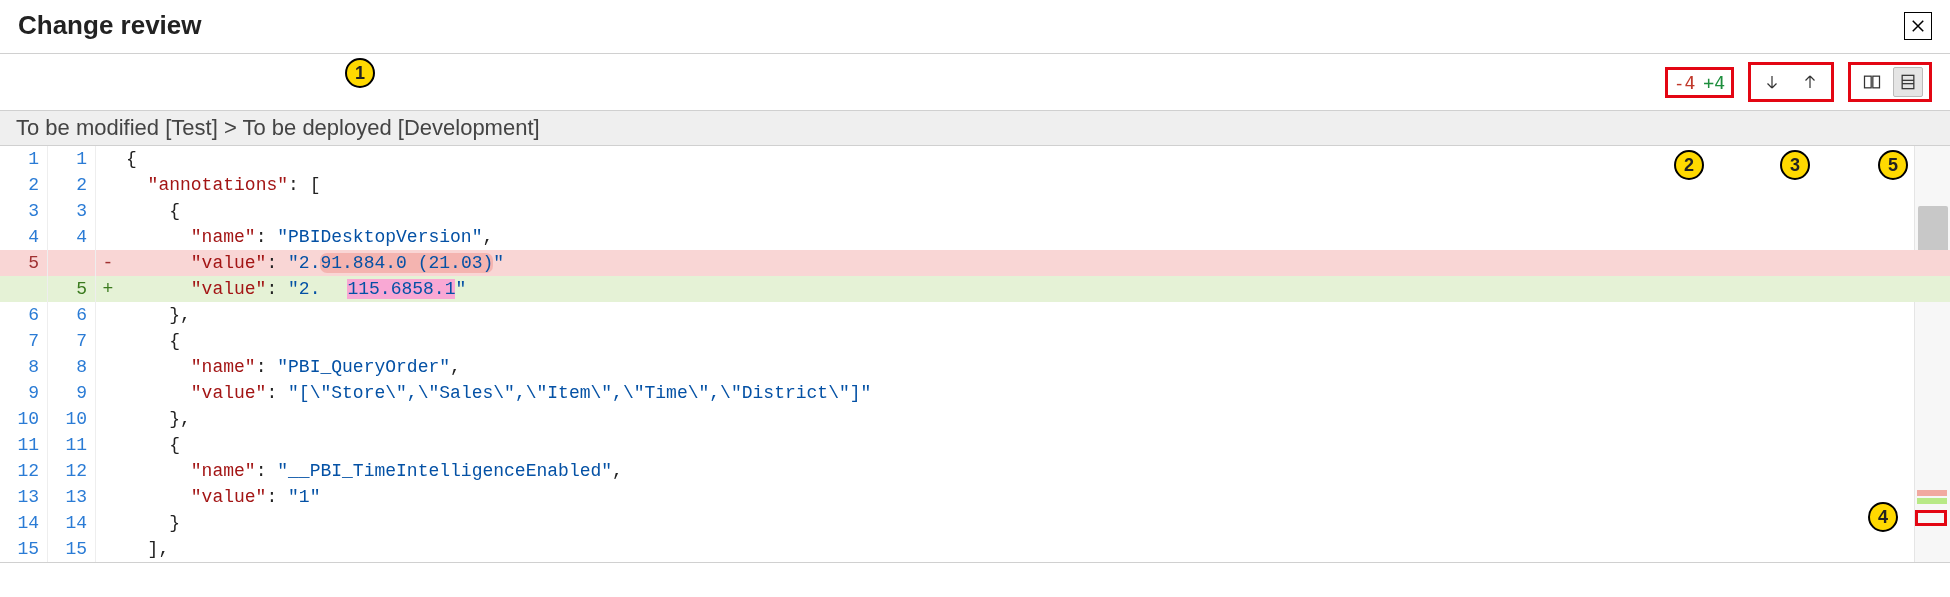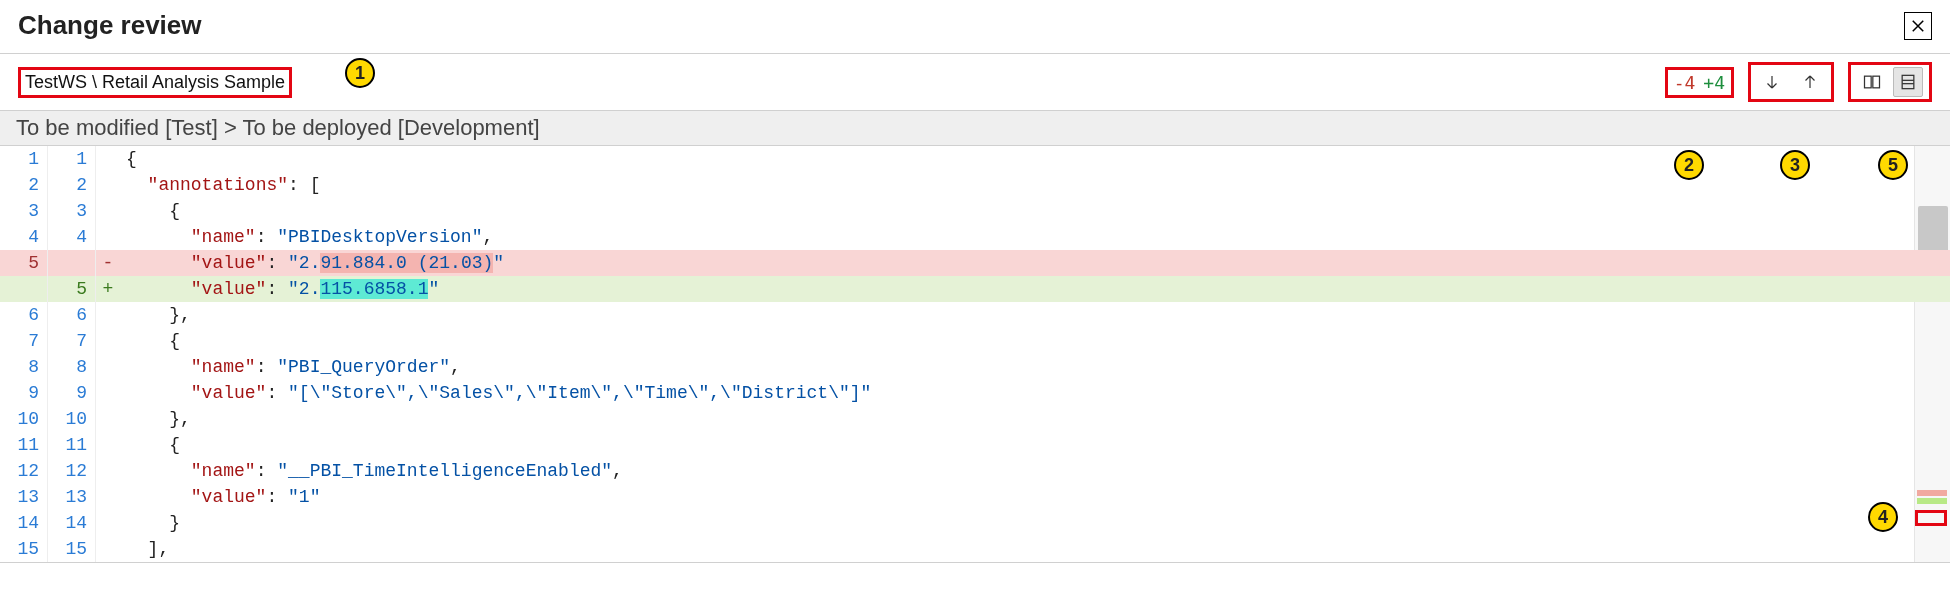--- a/index.html
+++ b/index.html
@@ -127,22 +127,22 @@
       white-space: pre;
       padding-left: 6px;
     }
     .row-removed { background: #f9d6d5; }
     .row-removed .gutter, .row-removed .gutter-sign { color: #a03030; }
     .row-added { background: #e5f2d6; }
     .row-added .gutter, .row-added .gutter-sign { color: #3a7a1e; }
     .tok-key { color: #a31515; }
     .tok-str { color: #0451a5; }
     .tok-brace { color: #222; }
-    .hl-removed-frag { background: #f4b4b0; }
-    .hl-added-frag { background: #5eead4; }
+    .hl-removed-frag { background: #f4b4b0; border-radius: 7px; }
+    .hl-added-frag { background: #f9a8d4; margin-left: 27px; }
     .minimap {
       position: absolute;
       right: 0;
       top: 0;
       width: 36px;
       background: #f7f7f7;
       height: 100%;
       border-left: 1px solid #e5e5e5;
     }
     .minimap-thumb {
@@ -184,21 +184,20 @@
 <div class="header">
   <div class="title">Change review</div>
   <div class="close-btn">
     <svg viewBox="0 0 24 24">
       <path d="M5 5 L19 19 M19 5 L5 19" stroke="#000" stroke-width="2" fill="none"></path>
     </svg>
   </div>
 </div>
 
 <div class="toolbar">
-  <div class="breadcrumb red-box">TestWS \ Retail Analysis Sample</div>
   <div class="spacer"></div>
   <div class="counts red-box">
     <span class="count-minus">-4</span>
     <span class="count-plus">+4</span>
   </div>
   <div class="nav-arrows red-box">
     <button class="icon-btn">
       <svg width="18" height="18" viewBox="0 0 24 24">
         <path d="M12 4 V20 M12 20 L6 14 M12 20 L18 14" stroke="#333" stroke-width="1.6" fill="none"></path>
       </svg>

